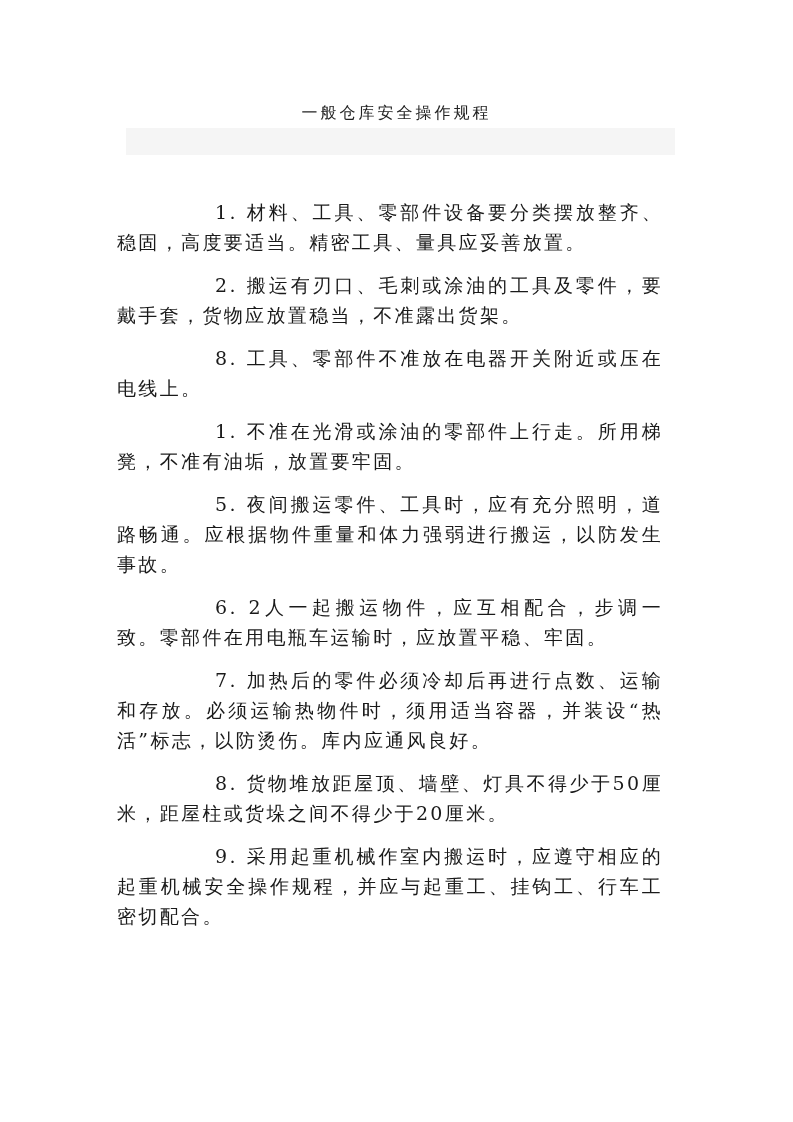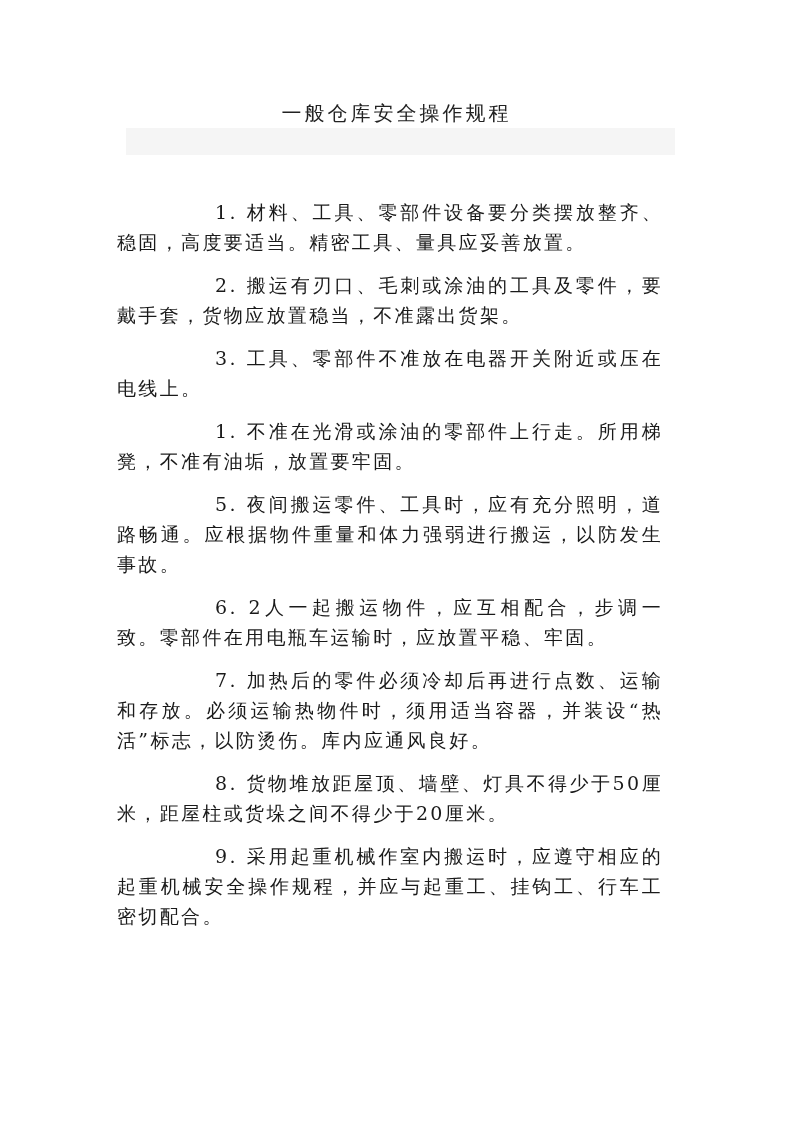--- a/index.html
+++ b/index.html
@@ -14,21 +14,21 @@
       overflow: hidden;
       font-family: "DejaVu Serif", "Liberation Serif", serif;
       color: #1a1a1a;
     }
     .page-title {
       position: absolute;
       left: 0;
       width: 793px;
       top: 101px;
       text-align: center;
-      font-size: 20px;
+      font-size: 16px;
       line-height: 24px;
       letter-spacing: 3px;
       color: #222;
       font-family: Liberation Serif, serif;
     }
     .title-bar {
       position: absolute;
       left: 126px;
       top: 128px;
       width: 549px;
@@ -54,20 +54,20 @@
   </style>
 </head>
 <body>
 
 <div class="page-title">一般仓库安全操作规程</div>
 <div class="title-bar"></div>
 
 <div class="content">
   <p class="para">1. 材料、工具、零部件设备要分类摆放整齐、稳固，高度要适当。精密工具、量具应妥善放置。</p>
   <p class="para">2. 搬运有刃口、毛刺或涂油的工具及零件，要戴手套，货物应放置稳当，不准露出货架。</p>
-  <p class="para">3. 工具、零部件不准放在电器开关附近或压在电线上。</p>
+  <p class="para">8. 工具、零部件不准放在电器开关附近或压在电线上。</p>
   <p class="para">1. 不准在光滑或涂油的零部件上行走。所用梯凳，不准有油垢，放置要牢固。</p>
   <p class="para">5. 夜间搬运零件、工具时，应有充分照明，道路畅通。应根据物件重量和体力强弱进行搬运，以防发生事故。</p>
   <p class="para">6. 2人一起搬运物件，应互相配合，步调一致。零部件在用电瓶车运输时，应放置平稳、牢固。</p>
   <p class="para">7. 加热后的零件必须冷却后再进行点数、运输和存放。必须运输热物件时，须用适当容器，并装设“热活”标志，以防烫伤。库内应通风良好。</p>
   <p class="para">8. 货物堆放距屋顶、墙壁、灯具不得少于50厘米，距屋柱或货垛之间不得少于20厘米。</p>
   <p class="para">9. 采用起重机械作室内搬运时，应遵守相应的起重机械安全操作规程，并应与起重工、挂钩工、行车工密切配合。</p>
 </div>
 
 </body></html>

